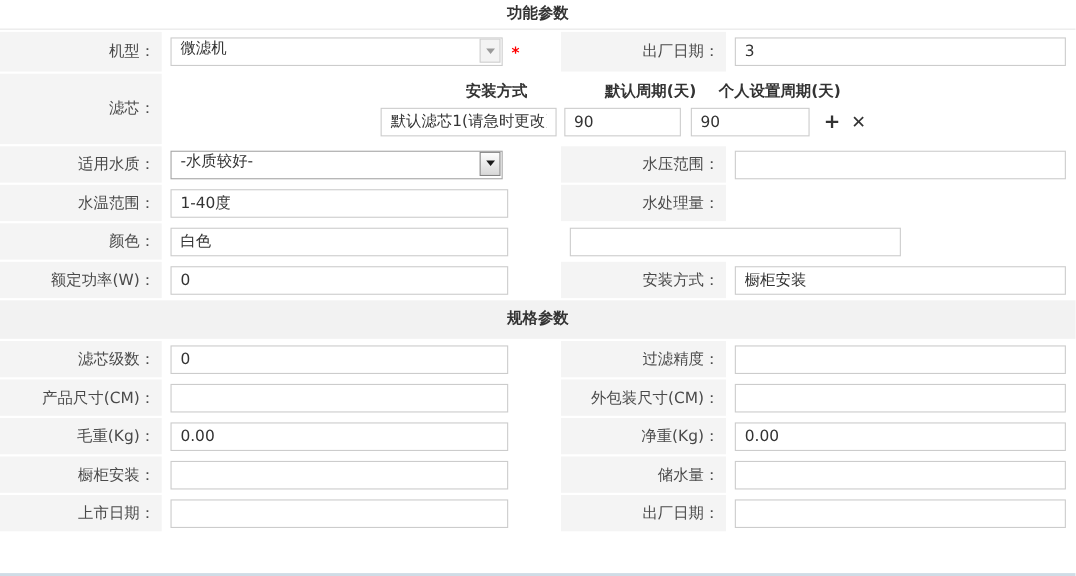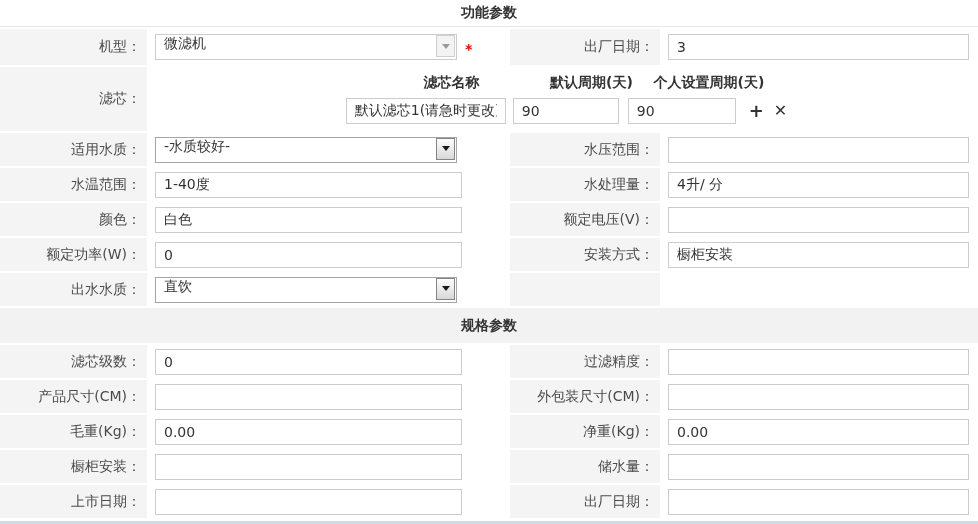--- a/index.html
+++ b/index.html
@@ -79,21 +79,21 @@
     <div class="lbl lbl-r">出厂日期：</div>
     <div class="val val-r">
       <input class="txt w-right" value="3" style="">
     </div>
   </div>
 
   <div class="row row-filter">
     <div class="lbl lbl-l">滤芯：</div>
     <div class="val val-wide filter-area">
       <div class="filter-headers">
-        <span class="fh-name">滤芯名称</span>
+        <span class="fh-name">安装方式</span>
         <span class="fh-cycle">默认周期(天)</span>
         <span class="fh-personal">个人设置周期(天)</span>
       </div>
       <div class="filter-inputs">
         <input class="txt fi-name" value="默认滤芯1(请急时更改)" style="">
         <input class="txt fi-c1" value="90" style="">
         <input class="txt fi-c2" value="90" style="">
         <span class="icon-btn plus">+</span>
         <span class="icon-btn times">✕</span>
       </div>
@@ -115,60 +115,43 @@
       <input class="txt w-right" value="" style="">
     </div>
   </div>
 
   <div class="row">
     <div class="lbl lbl-l">水温范围：</div>
     <div class="val val-l">
       <input class="txt w-left" value="1-40度" style="">
     </div>
     <div class="lbl lbl-r">水处理量：</div>
-    <div class="val val-r">
-      <input class="txt w-right" value="4升/ 分" style="">
-    </div>
   </div>
 
   <div class="row">
     <div class="lbl lbl-l">颜色：</div>
     <div class="val val-l">
       <input class="txt w-left" value="白色" style="">
     </div>
-    <div class="lbl lbl-r">额定电压(V)：</div>
     <div class="val val-r">
       <input class="txt w-right" value="" style="">
     </div>
   </div>
 
   <div class="row">
     <div class="lbl lbl-l">额定功率(W)：</div>
     <div class="val val-l">
       <input class="txt w-left" value="0" style="">
     </div>
     <div class="lbl lbl-r">安装方式：</div>
     <div class="val val-r">
       <input class="txt w-right" value="橱柜安装" style="">
     </div>
   </div>
 
-  <div class="row">
-    <div class="lbl lbl-l">出水水质：</div>
-    <div class="val val-l">
-      <div class="select">
-        <span>直饮</span>
-        <span class="arrow-btn">
-            <span class="tri"></span>
-          </span>
-      </div>
-    </div>
-    <div class="lbl lbl-r"></div>
-    <div class="val val-r"></div>
-  </div>
 
   <div class="section-head head-spec">规格参数</div>
 
   <div class="row">
     <div class="lbl lbl-l">滤芯级数：</div>
     <div class="val val-l">
       <input class="txt w-left" value="0" style="">
     </div>
     <div class="lbl lbl-r">过滤精度：</div>
     <div class="val val-r">

